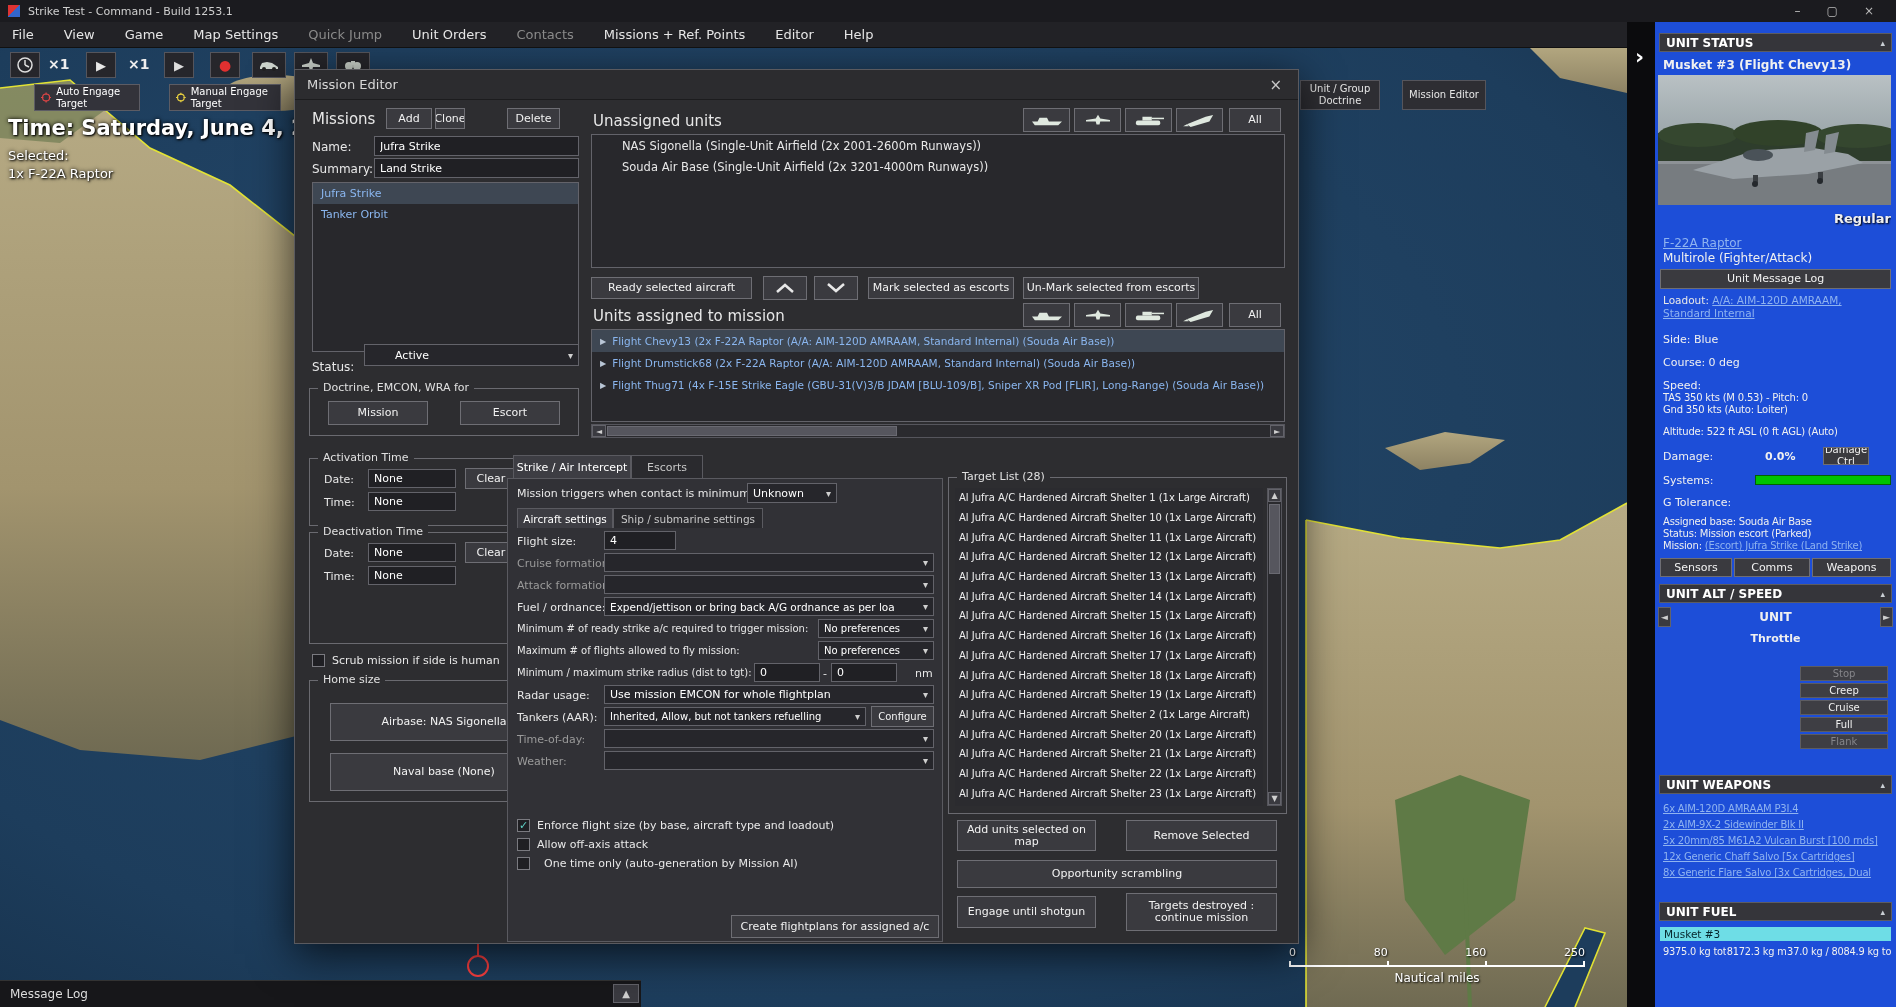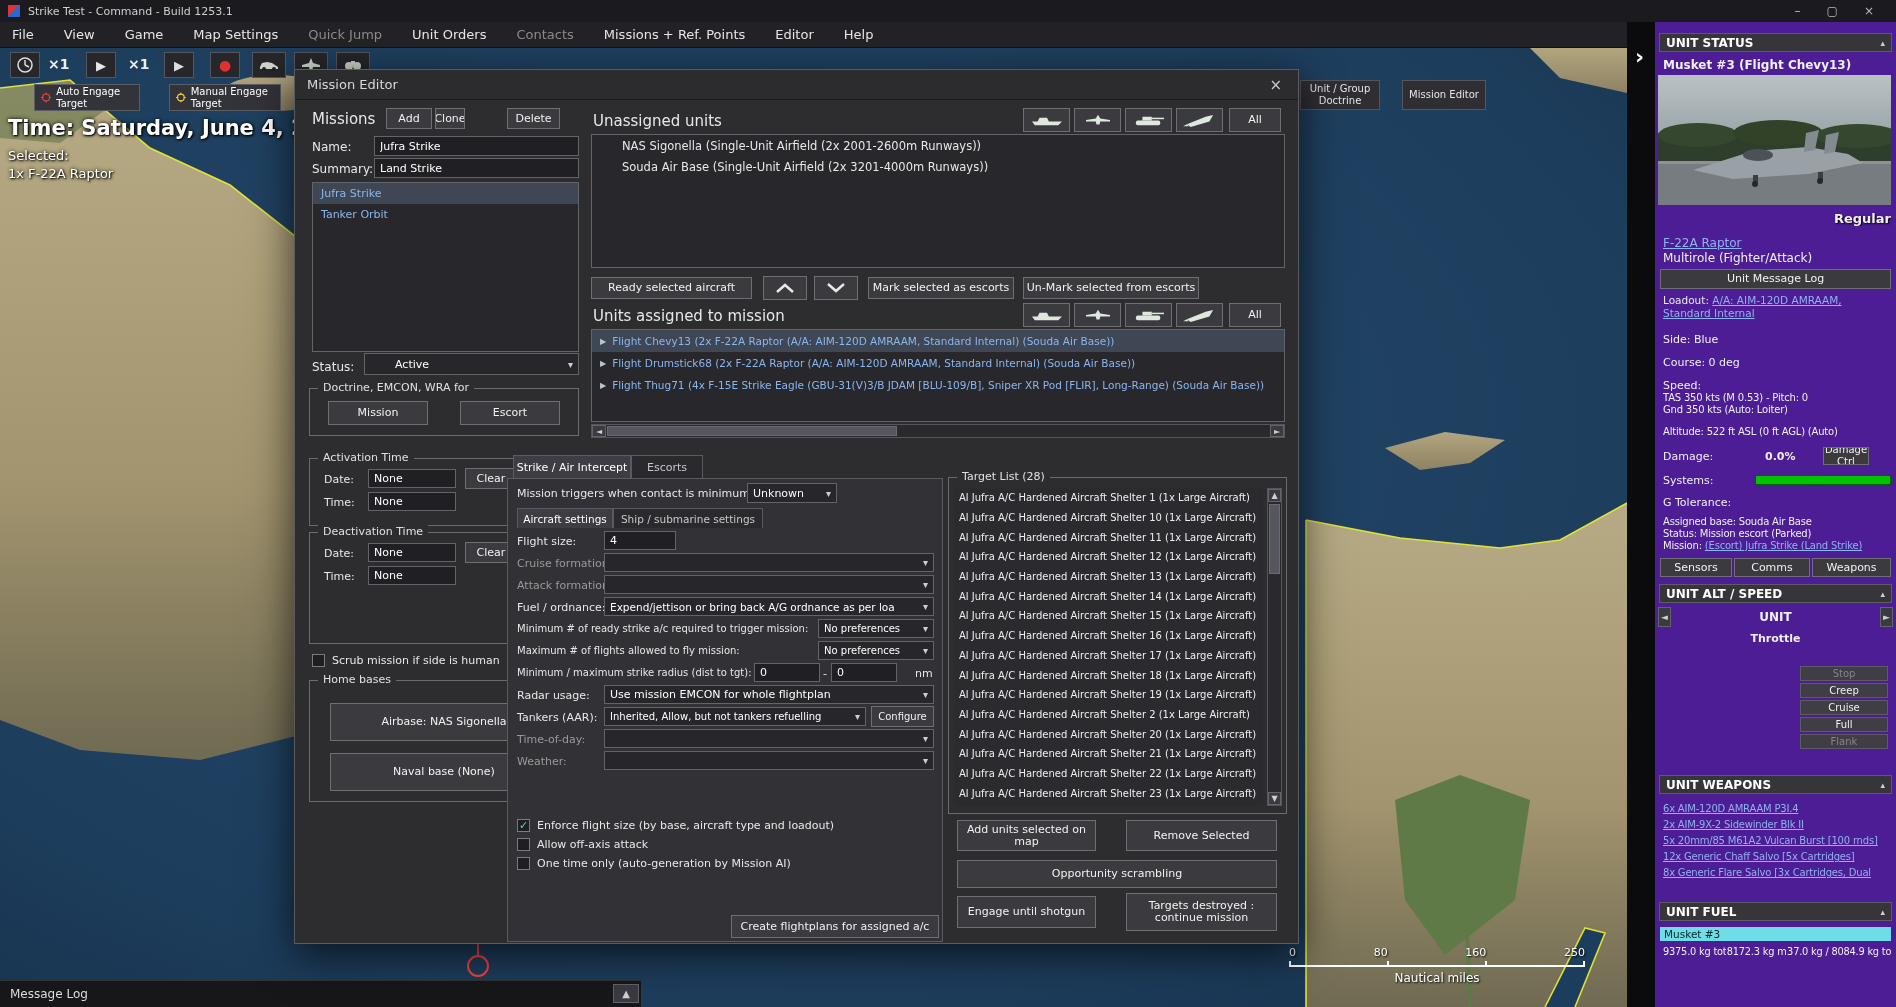--- a/index.html
+++ b/index.html
@@ -40,21 +40,21 @@
 .tri{color:#b9c6d6;font-size:8px;margin-right:6px;}
 .tab{background:#2a2a2e;border:1px solid #5a5a60;border-bottom:none;color:#c8c8c8;font-size:11px;display:flex;align-items:center;justify-content:center;}
 .tab.active{background:#3d3d43;color:#fff;}
 .panel{background:#313136;border:1px solid #5a5a60;}
 .cb{width:13px;height:13px;background:#1f1f23;border:1px solid #7a7a80;display:flex;align-items:center;justify-content:center;font-size:11px;color:#5fd3c8;}
 .sbv{background:#2a2a2e;border:1px solid #55555c;}
 .sb-btn{background:#3a3a40;border:1px solid #63636a;color:#cfcfcf;font-size:8px;display:flex;align-items:center;justify-content:center;}
 .sb-thumb{background:#56565e;border:1px solid #6a6a72;}
 .tgt-row{height:19.7px;display:flex;align-items:center;padding:0 4px;font-size:10px;white-space:nowrap;overflow:hidden;color:#efefef;}
 
-.sidebar{left:1655px;top:22px;width:241px;height:985px;background:#4c1d95;z-index:55;font-size:11px;}
+.sidebar{left:1655px;top:22px;width:241px;height:985px;background:#1d4ed8;z-index:55;font-size:11px;}
 .sb-header{background:#35353a;border:1px solid #5c5c62;display:flex;align-items:center;padding:0 6px;font-weight:bold;font-size:12px;color:#fff;}
 .sb-header .col{margin-left:auto;font-size:9px;color:#cicfd4;color:#c9cfd4;}
 .link{color:#8fb3f0;text-decoration:underline;}
 .stext{font-size:11px;color:#f0f0f0;white-space:nowrap;overflow:hidden;}
 .stext.tiny{font-size:10px;letter-spacing:-0.2px;}
 .thr-btn{background:#3e3e44;border:1px solid #5c5c62;color:#f0f0f0;font-size:10px;display:flex;align-items:center;justify-content:center;}
 .thr-btn.dis{color:#85858a;}
 .strip{left:1627px;top:22px;width:28px;height:985px;background:#0b0b0d;z-index:54;}
 .bottombar{left:0;top:980px;width:641px;height:27px;background:#17171a;border-top:1px solid #333;z-index:30;display:flex;align-items:center;padding:0 10px;font-size:12px;color:#ddd;}
 .scalebar{z-index:15;color:#fff;text-shadow:1px 1px 2px #000;}
@@ -256,21 +256,21 @@
 
   <div class="lrow blue sel">
         <span>Jufra Strike</span>
       </div>
       <div class="lrow blue">
         <span>Tanker Orbit</span>
       </div>
     </div>
 
   <span class="abs lbl" style="left:17px;top:290px;font-size:12px;">Status:</span>
-  <div class="abs dd" style="left:69px;top:283px;width:215px;height:22px;padding-left:30px;">
+  <div class="abs dd" style="left:69px;top:274px;width:215px;height:22px;padding-left:30px;">
     <span>Active</span>
     <span class="dda">▾</span>
   </div>
 
   <div class="abs grp" style="left:14px;top:318px;width:270px;height:48px;">
     <span class="legend">Doctrine, EMCON, WRA for</span>
     <div class="abs btn" style="left:18px;top:12px;width:100px;height:24px;">Mission</div>
     <div class="abs btn" style="left:150px;top:12px;width:100px;height:24px;">Escort</div>
   </div>
 
@@ -299,21 +299,21 @@
         <input value="None" style="">
       </div>
   </div>
 
   <div class="abs" style="left:17px;top:584px;display:flex;align-items:center;gap:7px;">
     <span class="cb"></span>
     <span class="lbl">Scrub mission if side is human</span>
   </div>
 
   <div class="abs grp" style="left:14px;top:610px;width:270px;height:122px;">
-    <span class="legend">Home bases</span>
+    <span class="legend">Home size</span>
     <div class="abs btn" style="left:20px;top:22px;width:228px;height:38px;">Airbase: NAS Sigonella</div>
     <div class="abs btn" style="left:20px;top:72px;width:228px;height:38px;">Naval base (None)</div>
   </div>
 
   <span class="abs lbl big" style="left:298px;top:42px;">Unassigned units</span>
   <div class="abs btn" style="left:728px;top:38px;width:47px;height:24px;">
     <svg width="38" height="15" viewBox="0 0 40 16">
         <path d="M4,9 L10,9 L12,5 L20,5 L22,9 L36,9 L32,13 L7,13 Z" fill="#dfe8df"></path>
       </svg>
   </div>
@@ -502,21 +502,21 @@
   <div class="abs" style="left:222px;top:749px;display:flex;align-items:center;gap:7px;">
     <span class="cb">
         <span>✓</span>
       </span>
     <span class="lbl">Enforce flight size (by base, aircraft type and loadout)</span>
   </div>
   <div class="abs" style="left:222px;top:768px;display:flex;align-items:center;gap:7px;">
     <span class="cb"></span>
     <span class="lbl">Allow off-axis attack</span>
   </div>
-  <div class="abs" style="left:222px;top:787px;display:flex;align-items:center;gap:7px;">
+  <div class="abs" style="left:222px;top:787px;display:flex;align-items:center;gap:14px;">
     <span class="cb"></span>
     <span class="lbl">One time only (auto-generation by Mission AI)</span>
   </div>
 
   <div class="abs btn" style="left:436px;top:845px;width:208px;height:23px;">Create flightplans for assigned a/c</div>
 
   <div class="abs grp" style="left:653px;top:407px;width:339px;height:337px;">
     <span class="legend">Target List (28)</span>
     <div class="abs list" style="left:6px;top:10px;width:308px;height:318px;border:none;background:#2b2b2f;">
 

